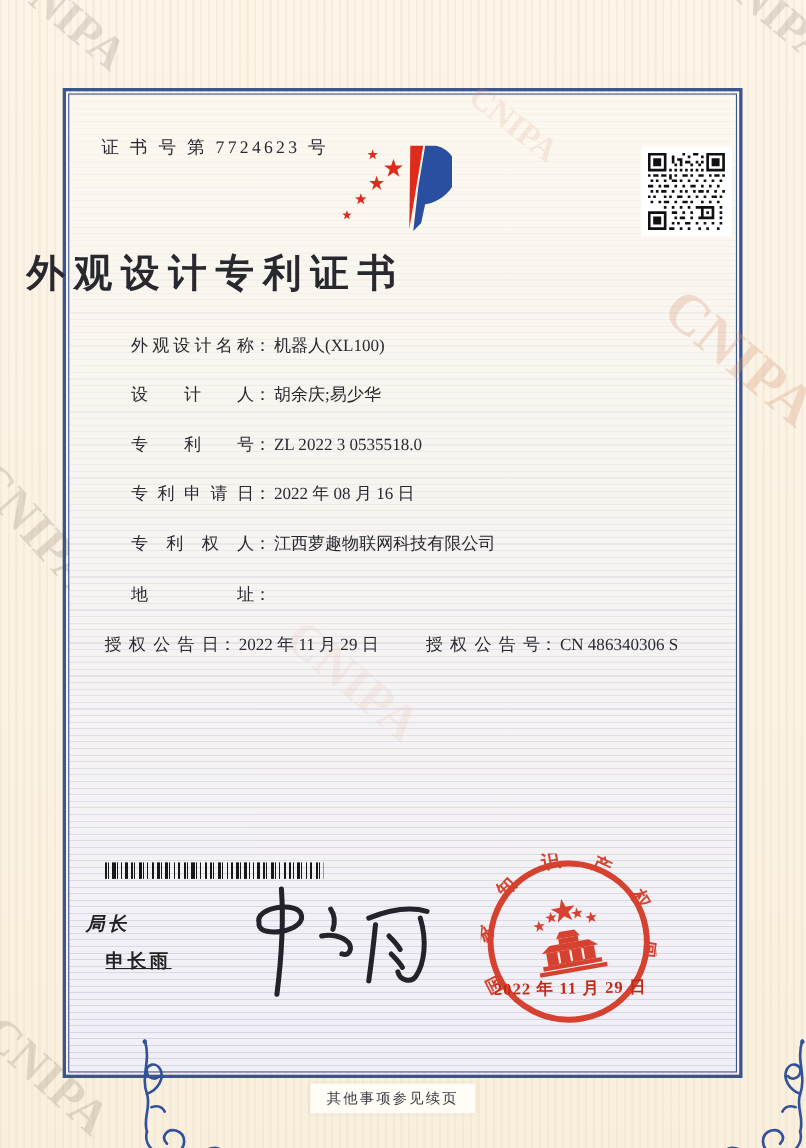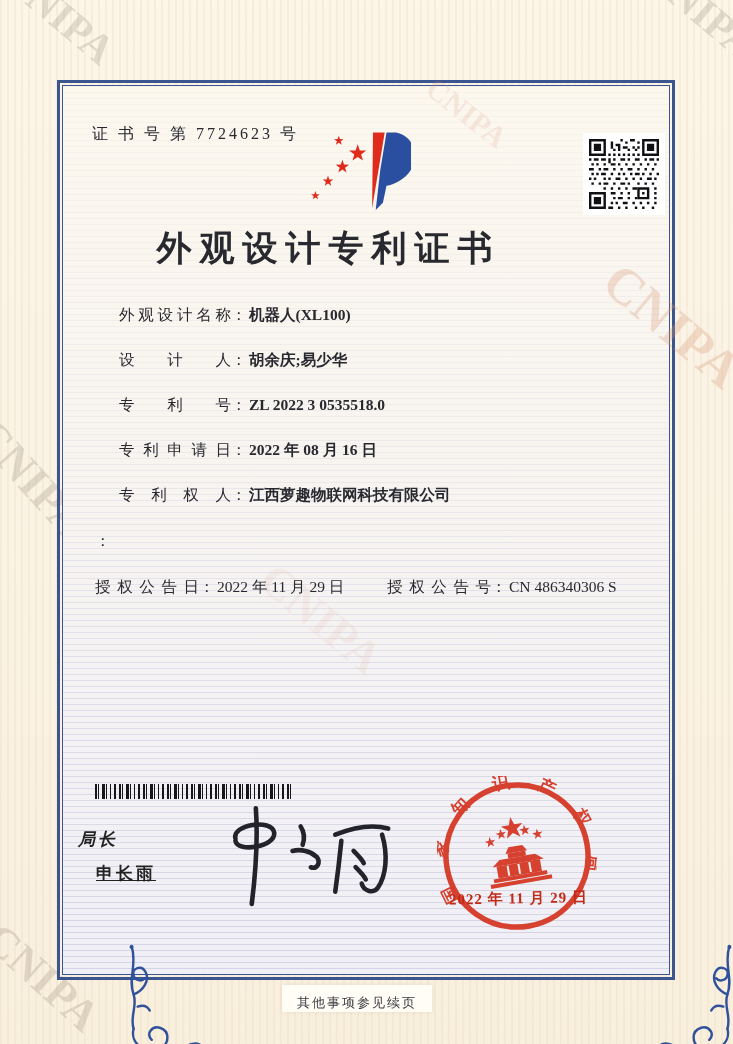--- a/index.html
+++ b/index.html
@@ -34,28 +34,28 @@
       mask-image:linear-gradient(180deg, rgba(0,0,0,.18) 0%, rgba(0,0,0,.30) 35%, rgba(0,0,0,.75) 70%, #000 100%);}
   .ornament{position:absolute;z-index:2;}
   .orn-bl{left:60px;top:858px;}
   .orn-br{left:563px;top:858px;transform:scaleX(-1);}
   
   .content{position:absolute;inset:0;z-index:4;color:#28282f;}
   .cert-no{position:absolute;left:92px;top:124px;font-size:16px;letter-spacing:3px;}
   .logo{position:absolute;left:299px;top:129px;}
   .qr-box{position:absolute;left:583px;top:133px;width:82px;height:82px;background:#fff;
           display:flex;align-items:center;justify-content:center;}
-  .doc-title{position:absolute;left:0;top:225px;width:633px;text-align:center;
+  .doc-title{position:absolute;left:0;top:225px;width:633px;text-align:left;
              font-size:35px;font-weight:700;letter-spacing:8px;padding-left:24px;box-sizing:border-box;}
   .fields{position:absolute;left:95px;top:303px;width:550px;font-size:15.5px;}
   .frow{display:flex;line-height:23px;margin-bottom:22px;}
   .frow.addr{line-height:25px;margin-bottom:14px;}
   .f-label{flex:none;width:112px;text-align:justify;text-align-last:justify;margin-left:24px;}
   .f-colon{flex:none;width:18px;}
-  .f-value{flex:1;font-weight:bold;}
+  .f-value{flex:1;}
   .grant-row{position:absolute;left:95px;top:575px;width:552px;display:flex;font-size:15.5px;line-height:23px;align-items:flex-end;}
   .grant-left{display:flex;width:292px;flex:none;}
   .grant-right{display:flex;flex:1;}
   .g-label{flex:none;width:104px;text-align:justify;text-align-last:justify;}
   .body-text{position:absolute;left:95px;top:603px;width:548px;font-size:15px;
              line-height:31px;letter-spacing:1px;text-align:justify;}
   .body-text p{margin:0;text-indent:2em;}
   .barcode{position:absolute;left:95px;top:784px;width:199px;height:15px;
       background:repeating-linear-gradient(90deg,
         #16161b 0 2px, rgba(0,0,0,0) 2px 3px,
@@ -68,21 +68,21 @@
              font-size:17px;font-weight:700;letter-spacing:3px;color:#222;font-style:italic;}
   .sig-name{position:absolute;left:96px;top:862px;font-family:"Liberation Sans","DejaVu Sans",sans-serif;
             font-size:17px;font-weight:700;letter-spacing:3px;color:#222;text-decoration:underline;}
   .signature{position:absolute;left:186px;top:798px;}
   .seal{position:absolute;left:437px;top:776px;opacity:.92;}
   .seal-date{position:absolute;left:449px;top:889px;width:170px;font-size:15px;font-weight:700;
              color:#c22a18;letter-spacing:1px;transform:rotate(-1deg);}
   .page-indicator{position:absolute;left:0;top:948px;width:733px;text-align:center;
                   font-size:13px;letter-spacing:3px;color:#2f2f38;}
   .note-box{position:absolute;left:282px;top:985px;width:150px;height:27px;background:#fffdf6;
-            box-shadow:0 0 4px rgba(120,100,70,.12);display:flex;align-items:flex-end;justify-content:center;z-index:4;}
+            box-shadow:0 0 4px rgba(120,100,70,.12);display:flex;align-items:center;justify-content:center;z-index:4;}
   .note-box span{font-size:13px;letter-spacing:2px;color:#3a3a42;}
 </style>
 </head>
 <body>
 
 <div class="screen">
 
   <span class="wm wm-tl">CNIPA</span>
   <span class="wm wm-tr">CNIPA</span>
   <span class="wm wm-left">CNIPA</span>
@@ -182,20 +182,21 @@
         <span class="f-label">专利申请日</span>
           <span class="f-colon">：</span>
           <span class="f-value">2022 年 08 月 16 日</span>
       </div>
       <div class="frow">
         <span class="f-label">专利权人</span>
           <span class="f-colon">：</span>
           <span class="f-value">江西萝趣物联网科技有限公司</span>
       </div>
       <div class="frow addr">
+        <span class="f-label">地址</span>
           <span class="f-colon">：</span>
       </div>
     </div>
 
     <div class="grant-row">
       <div class="grant-left">
         <span class="g-label">授权公告日</span>
           <span class="f-colon">：</span>
           <span>2022 年 11 月 29 日</span>
       </div>

